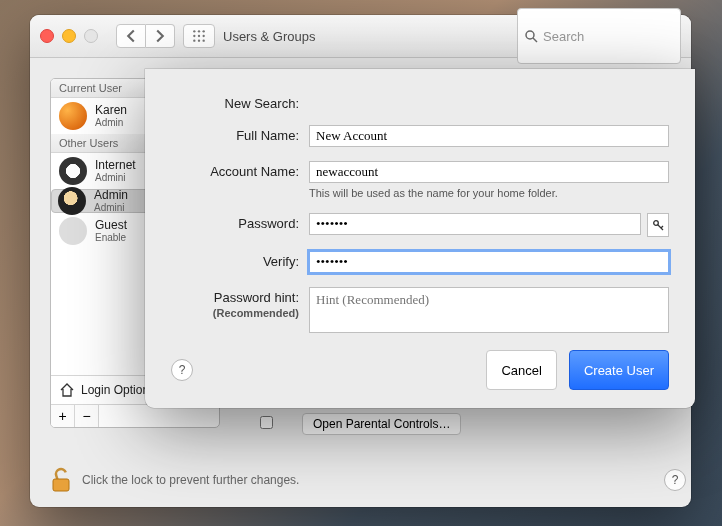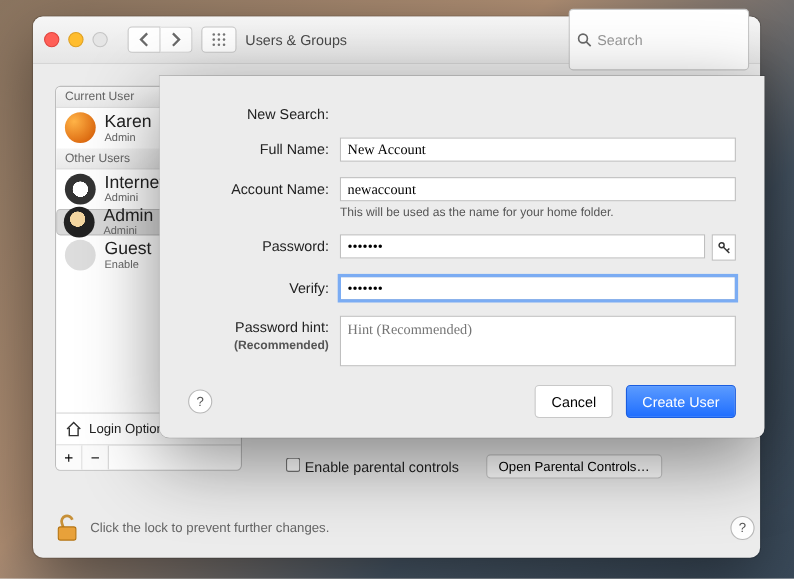--- a/index.html
+++ b/index.html
@@ -20,21 +20,21 @@
   .title{flex:1;font-size:13px;color:#4a4a4a;}
   .search{display:flex;align-items:center;width:150px;height:22px;background:#fff;border:1px solid #c8c8c8;border-radius:4px;padding:16px 6px;color:#999;gap:5px;}
   .svgicon{width:14px;height:14px;stroke:#6a6a6a;fill:none;}
   .gridicon{width:14px;height:14px;}
   .body{display:flex;height:calc(100% - 42px);}
   .sidebar{width:168px;border:1px solid #bdbdbd;border-radius:5px;margin:20px 10px 80px 20px;background:#fff;display:flex;flex-direction:column;overflow:hidden;}
   .sec-head{background:linear-gradient(#f4f4f4,#e9e9e9);border-bottom:1px solid #d6d6d6;font-size:11px;color:#666;padding:3px 8px;}
   .user{display:flex;align-items:center;padding:4px 8px;gap:8px;}
   .user.sel{background:#d9d9d9;}
   .avatar{width:28px;height:28px;border-radius:50%;background:#ccc;flex-shrink:0;}
-  .uname{font-size:16px;line-height:1.1;}
+  .uname{font-size:12px;line-height:1.1;}
   .urole{font-size:10px;color:#666;line-height:1.1;}
   .sb-foot{margin-top:auto;}
   .loginopt{display:flex;align-items:center;gap:6px;padding:6px 8px;border-top:1px solid #d6d6d6;font-size:12px;}
   .pm{display:flex;border-top:1px solid #d6d6d6;}
   .pm button{width:24px;height:22px;border:none;border-right:1px solid #d6d6d6;background:#fbfbfb;font-size:14px;line-height:1;}
   .main{flex:1;padding:20px 20px 0 10px;}
   .reset{float:right;height:22px;background:#fff;border:1px solid #c8c8c8;border-radius:4px;padding:0 10px;font-size:12px;}
   .parental{position:absolute;left:230px;top:398px;display:flex;align-items:center;gap:10px;font-size:13px;}
   .parental input{margin:0 4px 0 0;}
   .opc{height:22px;background:#fff;border:1px solid #c8c8c8;border-radius:4px;padding:0 10px;font-size:12px;margin-left:15px;}
@@ -50,21 +50,21 @@
   .sel .caret{position:absolute;right:0;top:0;height:100%;width:18px;background:#2f72ea;border-radius:0 4px 4px 0;display:flex;flex-direction:column;align-items:center;justify-content:center;}
   .sel .caret svg{width:8px;height:6px;}
   input[type=text],input[type=password],textarea{width:100%;box-sizing:border-box;height:22px;border:0.5px solid #bfbfbf;border-radius:0;background:#fff;padding:0 6px;font-size:13px;font-family:Liberation Serif, serif;}
   textarea{height:46px;resize:none;padding:4px 6px;}
   input.focused{outline:3px solid #7bacf3;outline-offset:-1px;}
   .hint{font-size:11px;color:#555;margin-top:4px;}
   .pwline{display:flex;gap:6px;}
   .keybtn{width:22px;height:22px;border:0.5px solid #bfbfbf;background:#fff;display:flex;align-items:center;justify-content:center;}
   .btnrow{display:flex;justify-content:flex-end;gap:12px;margin-top:8px;align-items:center;}
   .btnrow .helpbtn{margin-right:auto;margin-left:0;}
-  .btn{height:30px;border-radius:4px;padding:0 14px;font-size:13px;border:1px solid #c8c8c8;background:#fff;}
+  .btn{height:40px;border-radius:4px;padding:0 14px;font-size:13px;border:1px solid #c8c8c8;background:#fff;}
   .btn.primary{background:linear-gradient(#5b9bff,#1f6eff);color:#fff;border:1px solid #1a5de0;}
   .house{width:16px;height:16px;}
 </style>
 </head>
 <body>
 
 <div class="window">
   <div class="titlebar">
     <div class="traffic">
       <div class="tl red"></div>
@@ -150,21 +150,21 @@
           <button>−</button>
         </div>
       </div>
     </div>
     <div class="main">
       <button class="reset">ord…</button>
     </div>
   </div>
 
   <div class="parental">
-    <label><input type="checkbox" style=""><span>Enable parental controls</span></label>
+    <label><input type="checkbox" style=""></label>
     <button class="opc">Open Parental Controls…</button>
   </div>
 
   <div class="lockrow">
     <svg width="22" height="26" viewBox="0 0 22 26">
       <path d="M6 12 V7 a5 5 0 0 1 10 0" stroke="#c79038" stroke-width="2.5" fill="none" transform="rotate(-18 11 7)"></path>
       <rect x="3" y="12" width="16" height="12" rx="2" fill="#e8a13a" stroke="#b57412"></rect>
     </svg>
     <span>Click the lock to prevent further changes.</span>
     <div class="helpbtn">?</div>

